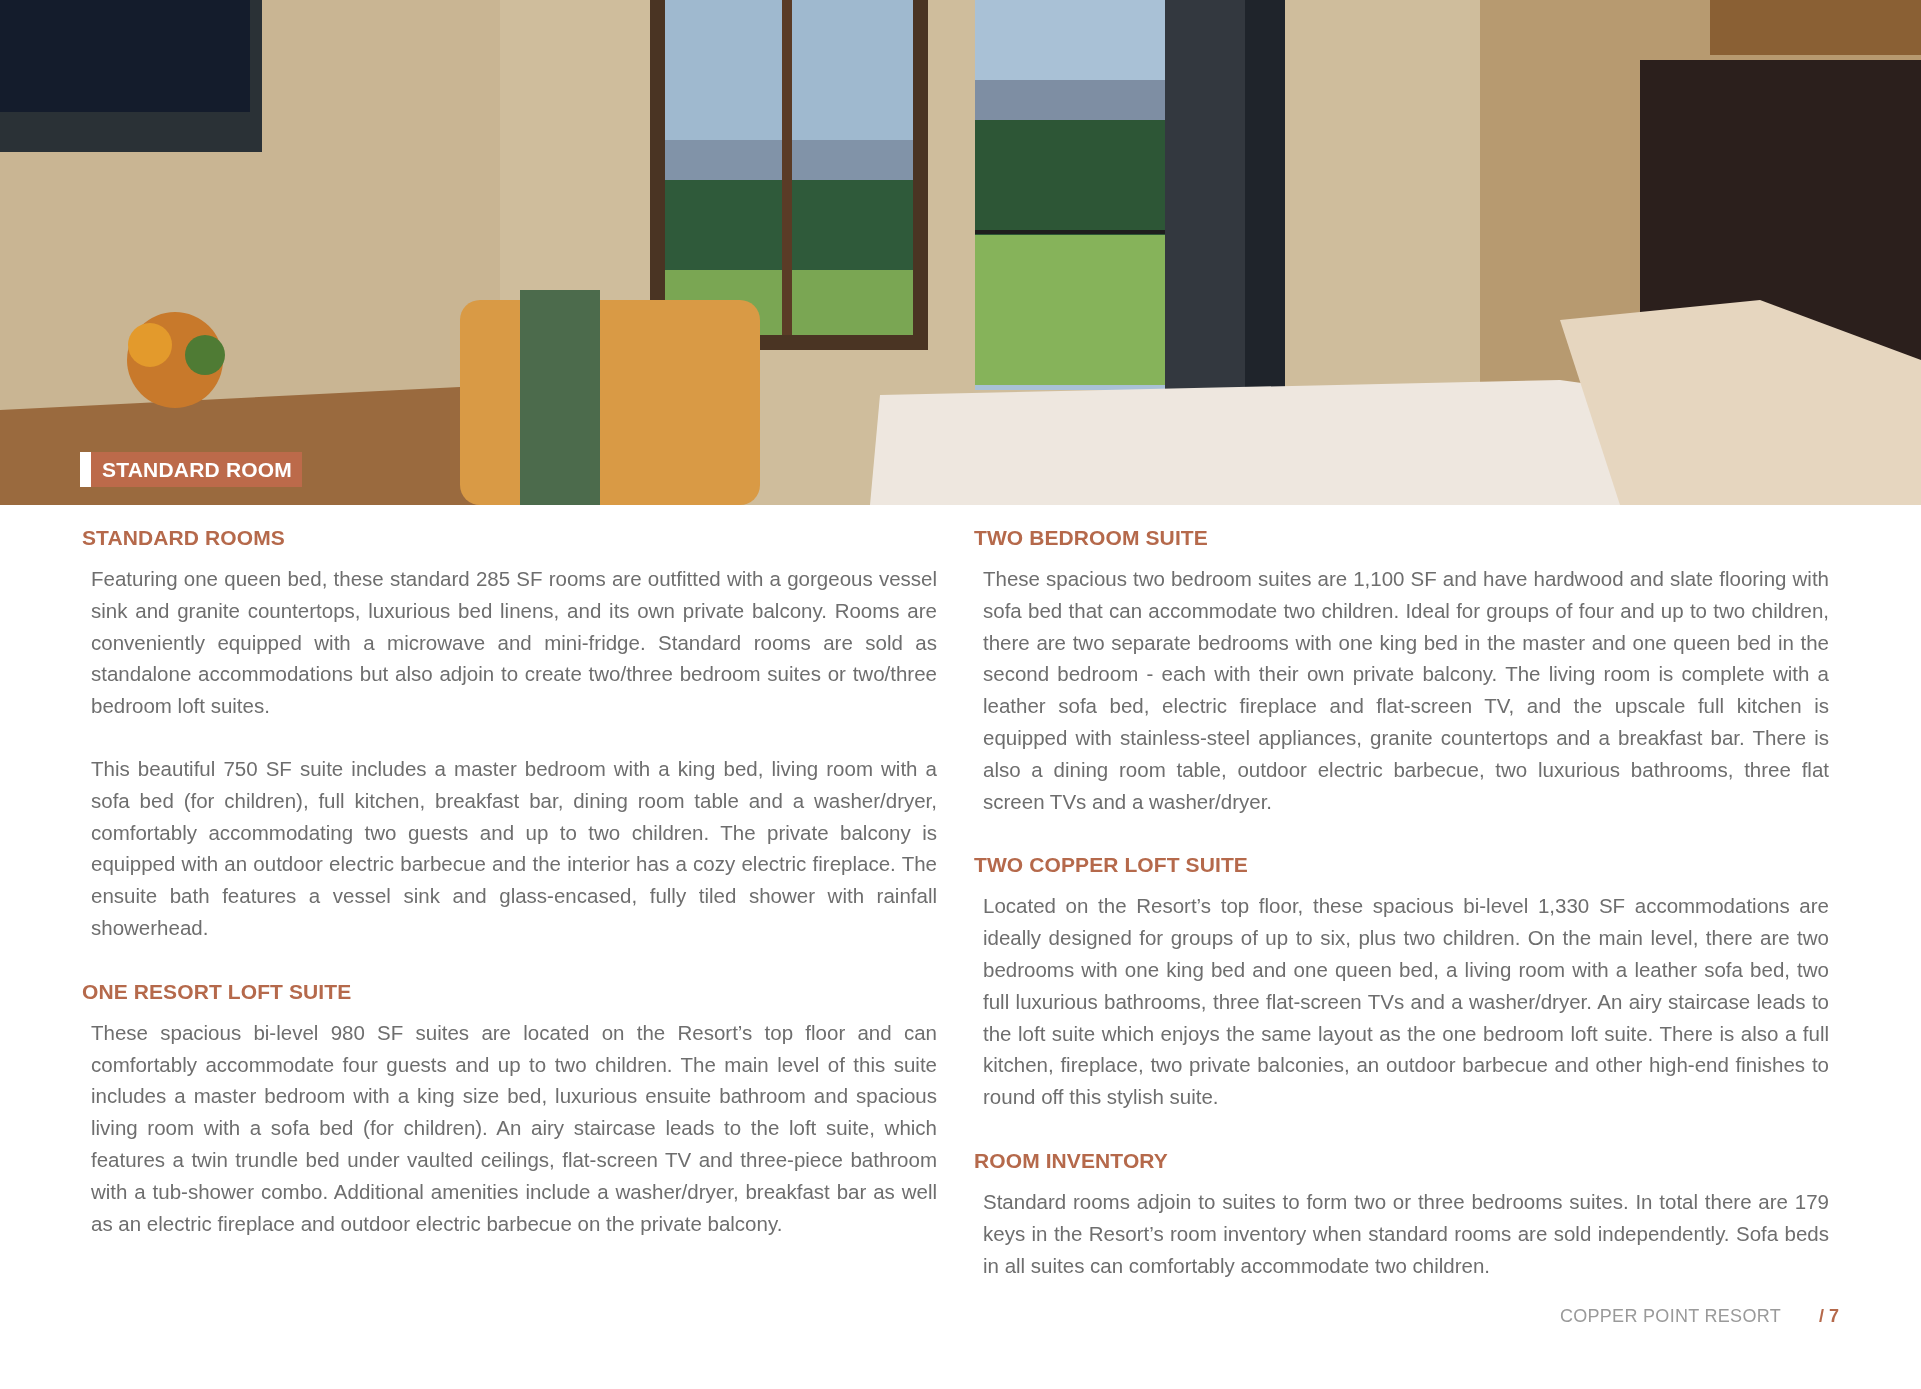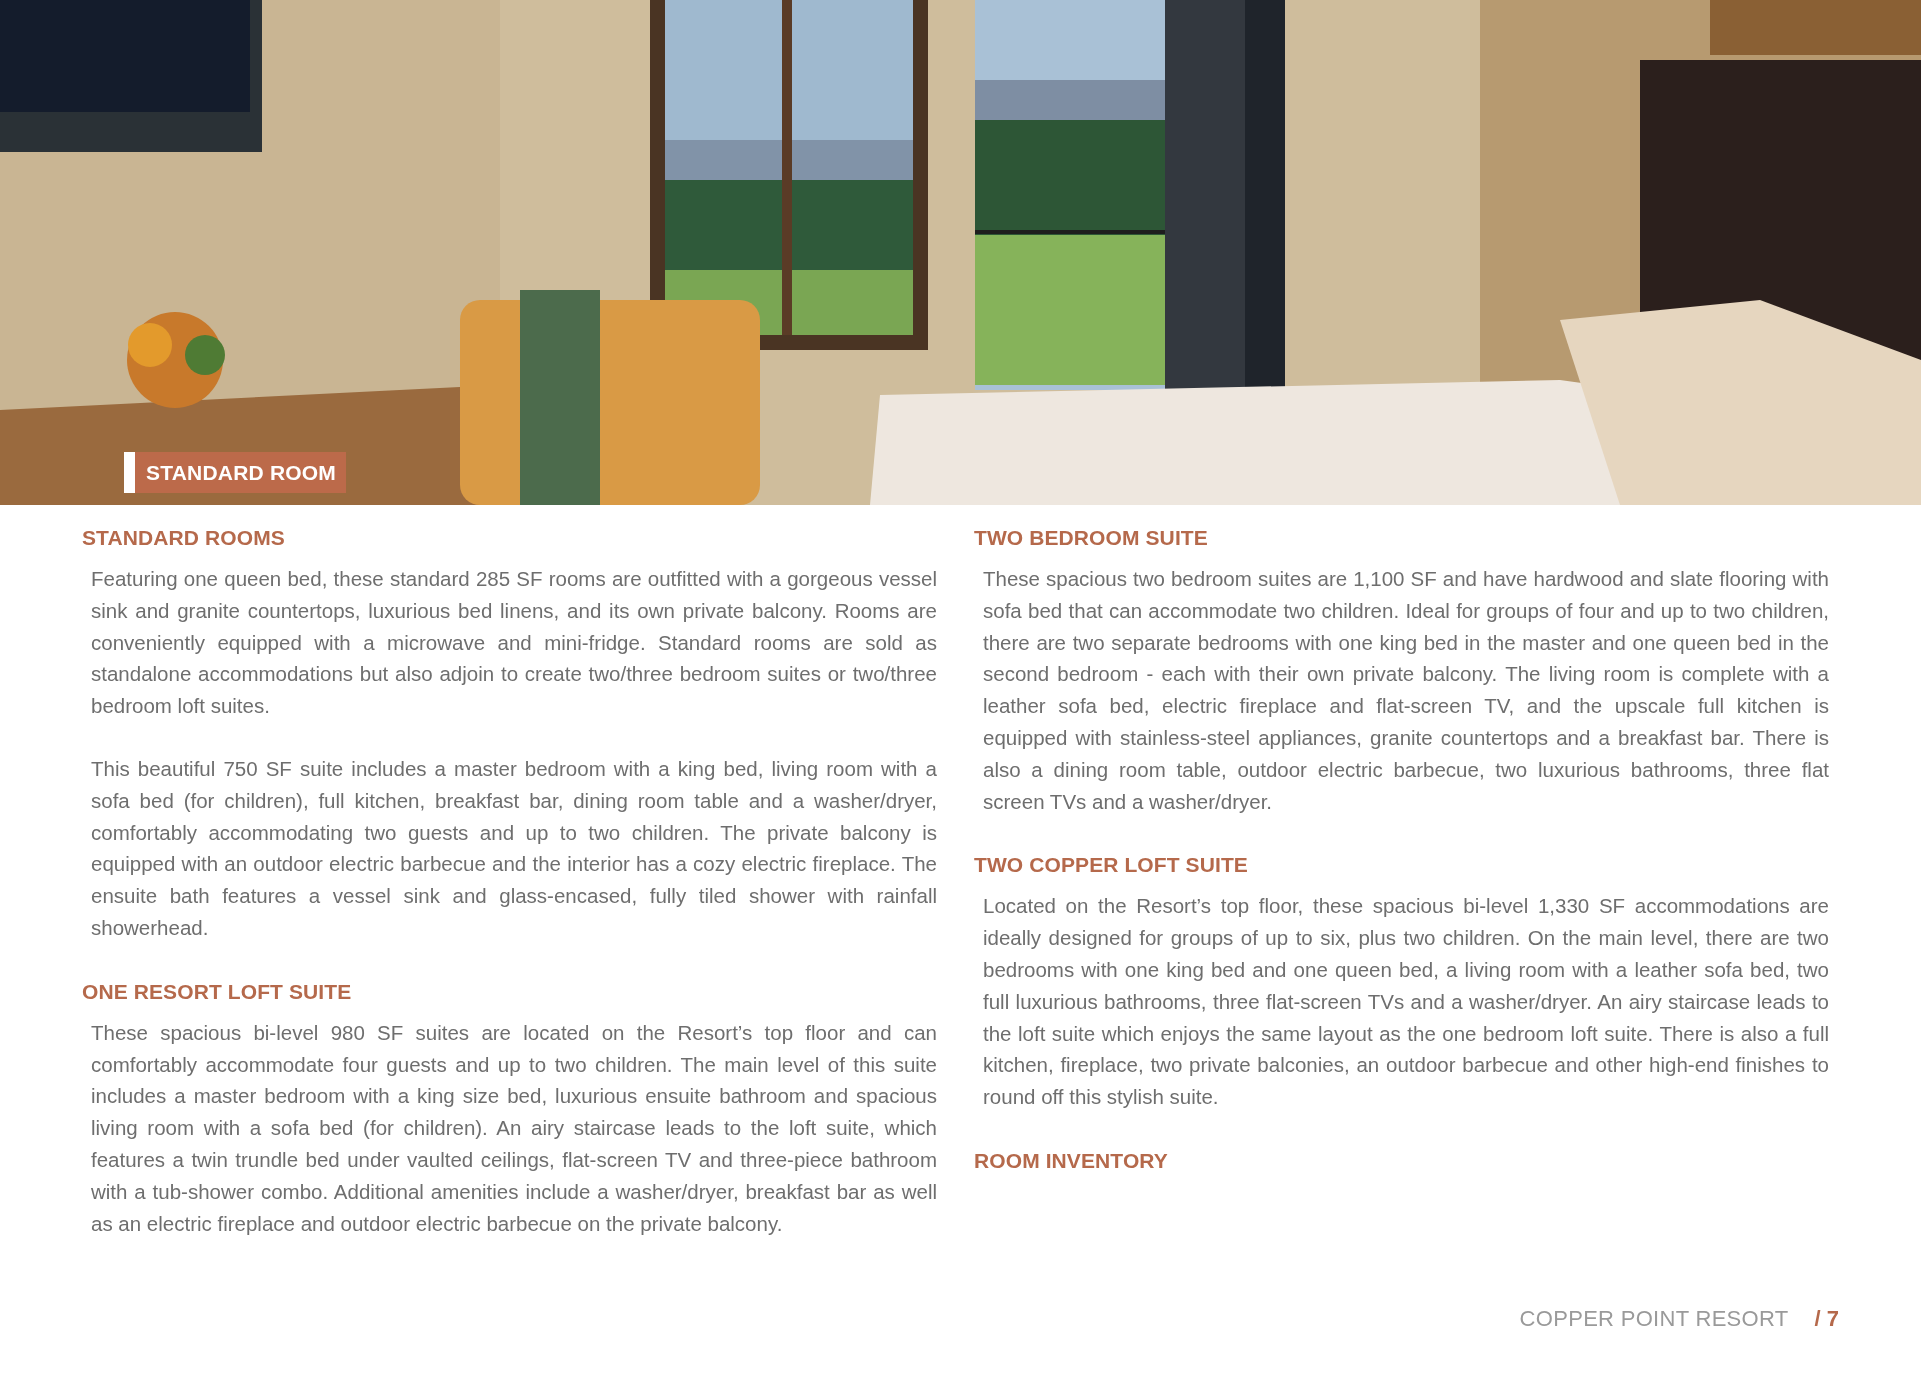--- a/index.html
+++ b/index.html
@@ -1,33 +1,33 @@
 <!DOCTYPE html>
 <html><head>
   <meta charset="utf-8">
   <style>
     html, body { margin:0; padding:0; background:#ffffff; }
     body { width:1921px; height:1389px; position:relative; overflow:hidden;
       font-family:"Liberation Sans", sans-serif; }
     .photo { position:absolute; left:0; top:0; width:1921px; height:505px; overflow:hidden;
       background: linear-gradient(180deg,#d8c7a8 0%,#cdb893 55%,#b8935f 100%); }
     .photo svg { position:absolute; left:0; top:0; }
-    .room-label { position:absolute; left:80px; top:452px; height:41px; display:flex; align-items:stretch;margin-left:44px; }
+    .room-label { position:absolute; left:80px; top:452px; height:35px; display:flex; align-items:stretch; }
     .room-label .bar { width:11px; background:#ffffff; margin-right:0; }
     .room-label .txt { background:#bc6a4a; color:#fff; font-weight:bold; font-size:21px;
       padding:0 10px 0 11px; display:flex; align-items:center; letter-spacing:0.2px; }
     .col { position:absolute; top:521px; width:864px; }
     .col.left { left:82px; }
     .col.right { left:974px; }
     .section { margin-bottom:31px; }
     .section h2 { margin:0; color:#b5694b; font-size:21px; font-weight:bold; line-height:33px;
       font-family:"Liberation Sans", sans-serif; letter-spacing:0.1px; }
     .section p { margin:9px; color:#6e6e6e; font-size:20.5px; line-height:31.8px; text-align:justify;
       font-family:"Liberation Sans", sans-serif; font-weight:normal; }
-    .footer { position:absolute; right:82px; top:1306px; display:flex; align-items:center; gap:4px; font-size:22px; }
+    .footer { position:absolute; right:82px; top:1306px; display:flex; align-items:center; gap:16px; font-size:18px; }
     .footer .brand { color:#9a9a9a; letter-spacing:0.3px; margin-right:22px; }
     .footer .page { color:#b5694b; font-weight:bold; }
   </style>
 </head>
 <body>
 
 <div class="photo">
   <svg width="1921" height="505" viewBox="0 0 1921 505">
 
     <rect x="0" y="0" width="1921" height="505" fill="#cfbd9c"></rect>
@@ -92,19 +92,20 @@
   <div class="section">
     <h2>TWO BEDROOM SUITE</h2>
     <p>These spacious two bedroom suites are 1,100 SF and have hardwood and slate flooring with sofa bed that can accommodate two children. Ideal for groups of four and up to two children, there are two separate bedrooms with one king bed in the master and one queen bed in the second bedroom - each with their own private balcony. The living room is complete with a leather sofa bed, electric fireplace and flat-screen TV, and the upscale full kitchen is equipped with stainless-steel appliances, granite countertops and a breakfast bar. There is also a dining room table, outdoor electric barbecue, two luxurious bathrooms, three flat screen TVs and a washer/dryer.</p>
   </div>
   <div class="section">
     <h2>TWO COPPER LOFT SUITE</h2>
     <p>Located on the Resort’s top floor, these spacious bi-level 1,330 SF accommodations are ideally designed for groups of up to six, plus two children. On the main level, there are two bedrooms with one king bed and one queen bed, a living room with a leather sofa bed, two full luxurious bathrooms, three flat-screen TVs and a washer/dryer. An airy staircase leads to the loft suite which enjoys the same layout as the one bedroom loft suite. There is also a full kitchen, fireplace, two private balconies, an outdoor barbecue and other high-end finishes to round off this stylish suite.</p>
   </div>
   <div class="section">
     <h2>ROOM INVENTORY</h2>
+    <p>Standard rooms adjoin to suites to form two or three bedrooms suites. In total there are 179 keys in the Resort’s room inventory when standard rooms are sold independently. Sofa beds in all suites can comfortably accommodate two children.</p>
   </div>
 </div>
 
 <div class="footer">
   <span class="brand">COPPER POINT RESORT</span>
   <span class="page">/ 7</span>
 </div>
 
 </body></html>

